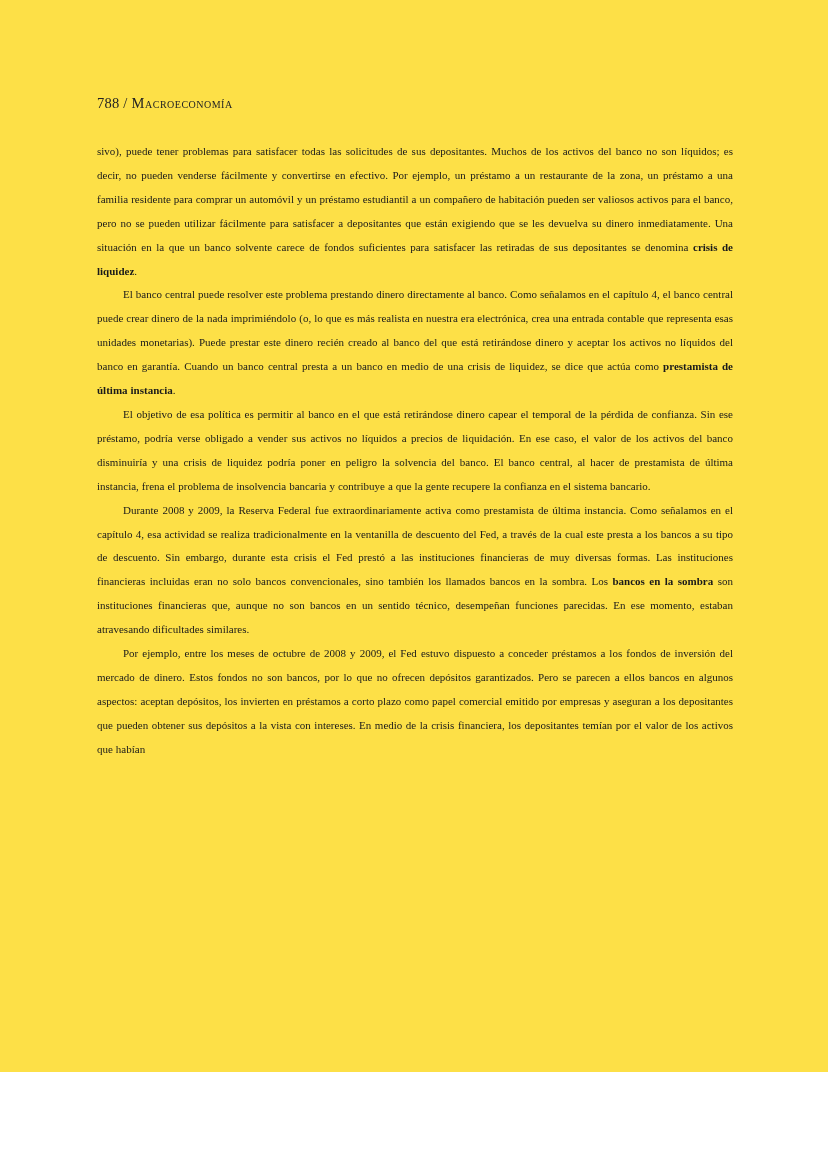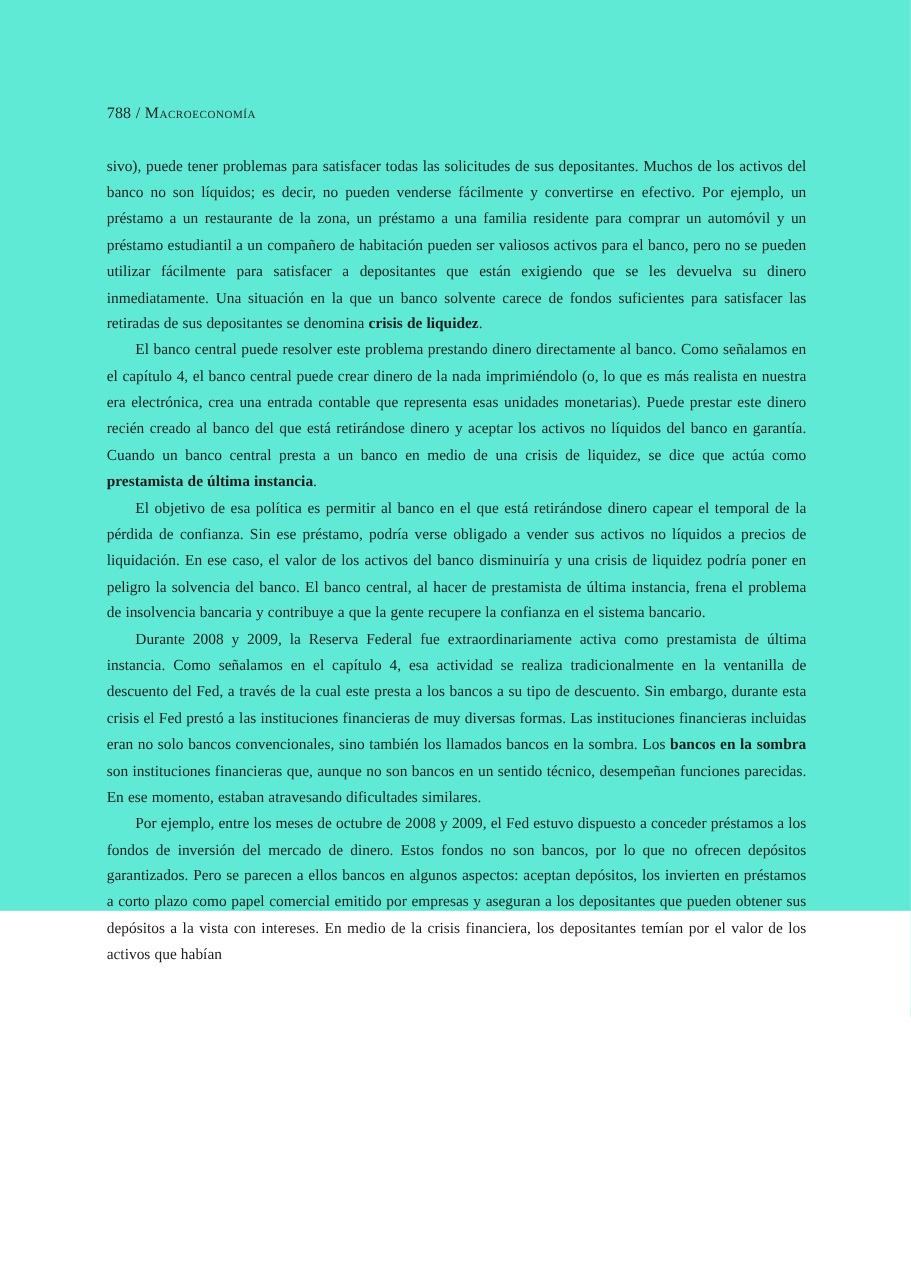--- a/index.html
+++ b/index.html
@@ -11,22 +11,22 @@
     width: 828px;
     height: 1168px;
     background: #ffffff;
     font-family: "Liberation Serif", "DejaVu Serif", serif;
     color: #1a1a1a;
     overflow: hidden;
   }
   .page {
     position: relative;
     width: 828px;
-    height: 828px;
-    background: #5eead4;
+    height: 1072px;
+    background: #fde047;
     box-sizing: border-box;
   }
   .running-head {
     position: absolute;
     top: 94px;
     left: 97px;
     width: 636px;
     font-size: 14.5px;
     line-height: 18px;
     color: #232323;
@@ -45,21 +45,21 @@
   }
   .textblock {
     position: absolute;
     top: 140px;
     left: 97px;
     width: 636px;
   }
   p.body-par {
     margin: 0;
     padding: 0;
-    font-size: 14px;
+    font-size: 11px;
     line-height: 23.9px;
     text-align: justify;
     text-justify: inter-word;
     text-indent: 26px;
     color: #1a1a1a;
     word-spacing: 0.02em;
     -webkit-font-smoothing: antialiased;
   }
   p.body-par.no-indent {
     text-indent: 0;

